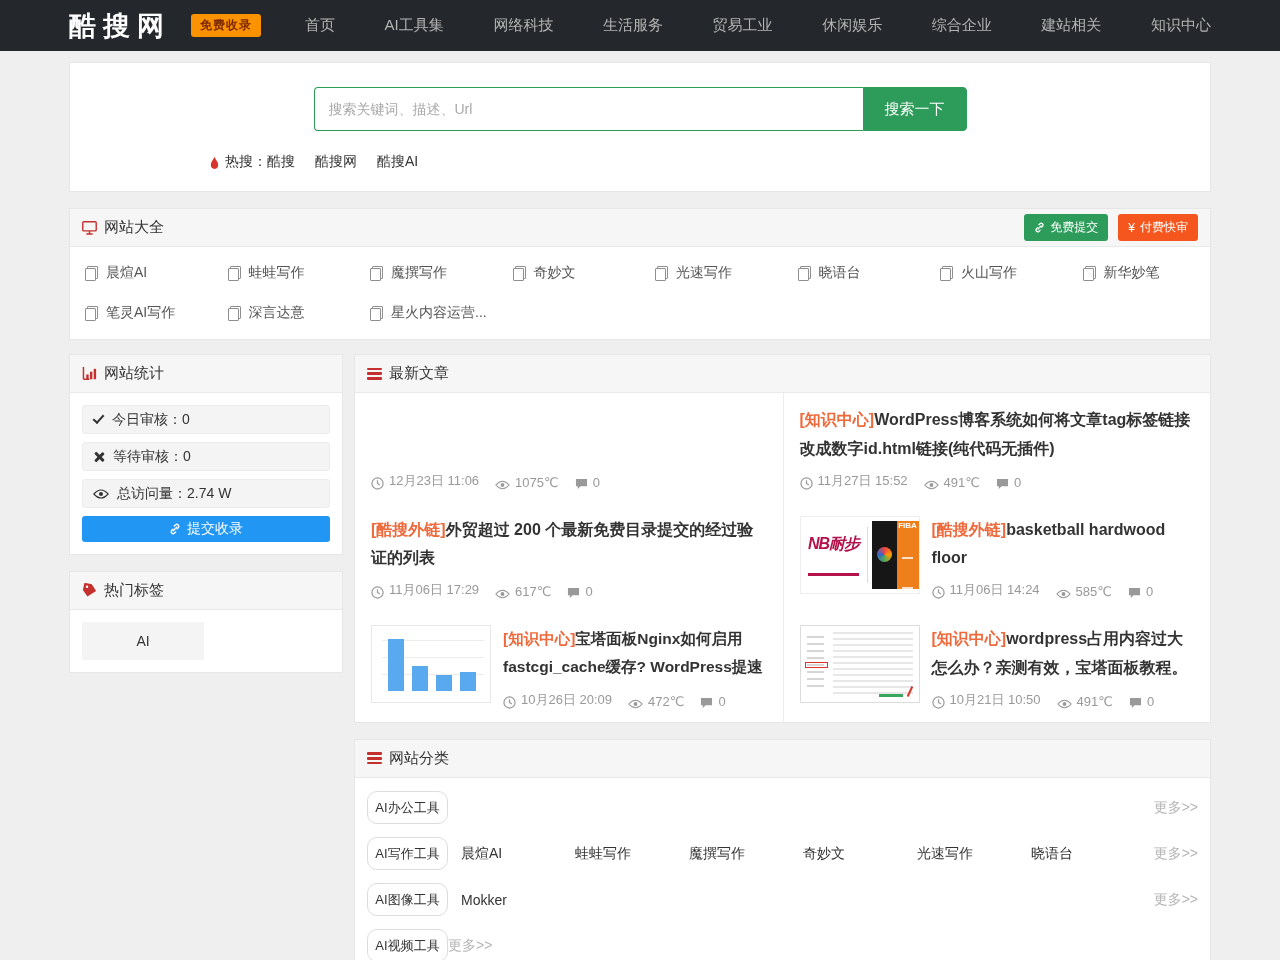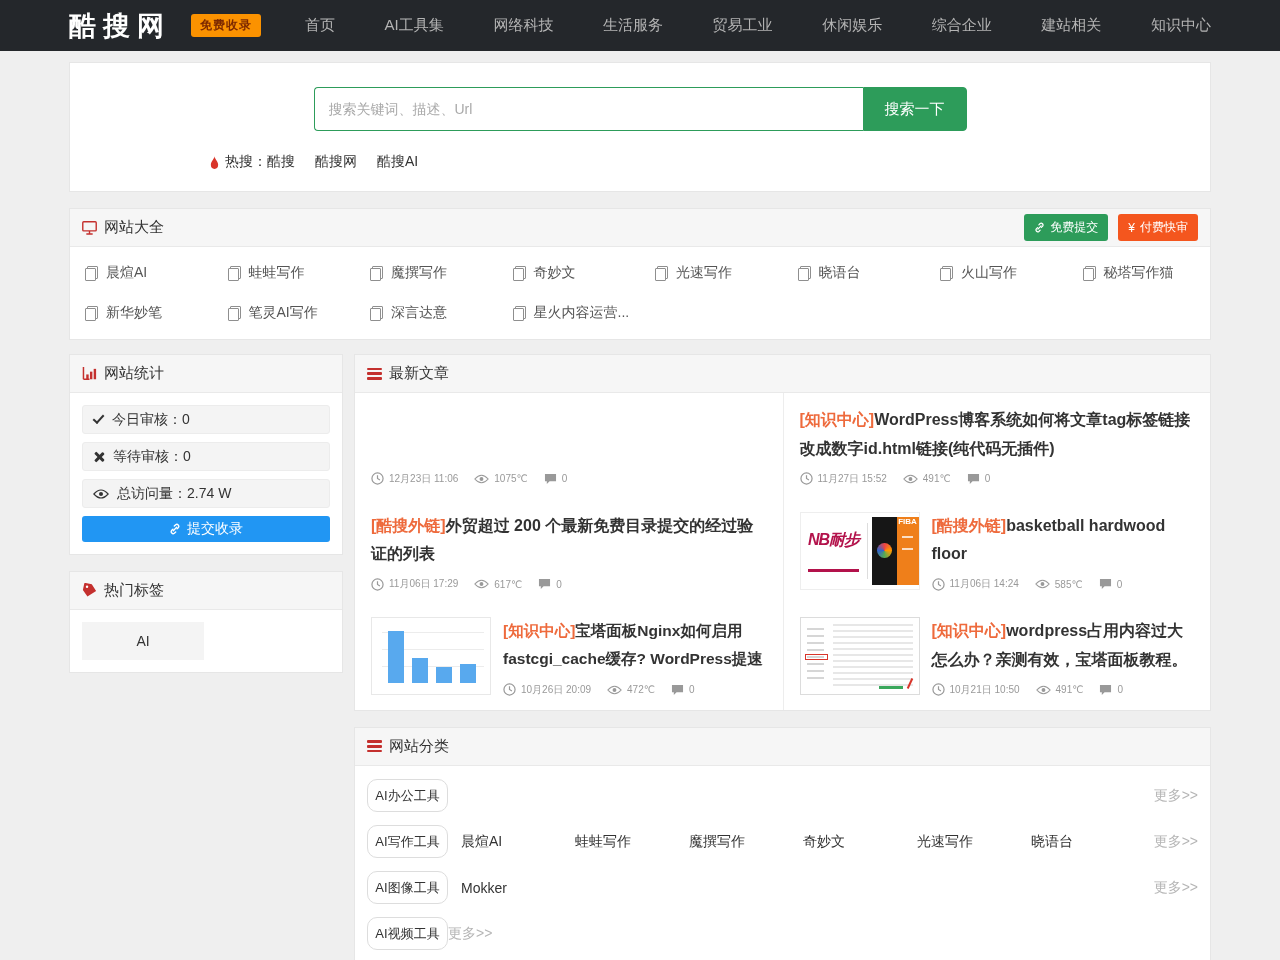--- a/index.html
+++ b/index.html
@@ -66,32 +66,32 @@
   .list-icon { width:15px; height:12px; display:inline-flex; flex-direction:column; justify-content:space-between; }
   .list-icon i { height:2.6px; background:var(--accent-red); display:block; border-radius:1px; }
 
   
   .articles-grid { display:grid; grid-template-columns:1fr 1fr; }
   .article { min-height:97px; padding:13px 16px; display:flex; gap:12px; cursor:pointer; }
   .article.right { border-left:1px solid #ededed; }
   .a-main { flex:1; display:flex; flex-direction:column; }
   .a-title { font-size:16px; font-weight:bold; color:#333; line-height:1.8; }
   .a-title .cat { color:var(--cat-orange); }
-  .a-meta { margin-top:auto; padding-top:8px; display:flex; align-items:center; gap:5px; font-size:10px; color:#999; }
+  .a-meta { margin-top:auto; padding-top:8px; display:flex; align-items:flex-end; gap:5px; font-size:13px; color:#999; }
   .a-meta .gap { width:6px; }
   .thumb { width:120px; height:78px; flex-shrink:0; }
 
   
   .thumb-bb { background:#fff; border:1px solid #eee; display:flex; align-items:stretch; padding:4px 0 4px 4px; }
   .bb-brand { flex:1; display:flex; align-items:center; justify-content:center; color:#b3124b; font-weight:bold; font-style:italic; font-size:16px; letter-spacing:-1px; }
   .bb-brand span { border-bottom:3px solid #b3124b; padding-bottom:18px; }
   .bb-sep { width:1px; background:#ddd; margin:6px 4px; }
   .bb-black { width:25px; background:#161616; display:flex; align-items:center; justify-content:center; }
   .bb-ball { width:15px; height:15px; border-radius:50%; background:conic-gradient(#e44,#f90,#5a5,#36c,#e44); }
-  .bb-orange { width:22px; background:#ef7f1a; color:#fff; display:flex; flex-direction:column; align-items:center; justify-content:flex-start; gap:10px; font-size:8px; font-weight:bold; }
+  .bb-orange { width:22px; background:#ef7f1a; color:#fff; display:flex; flex-direction:column; align-items:center; justify-content:space-between; gap:10px; font-size:8px; font-weight:bold; }
   .bb-orange i { width:11px; height:2px; background:rgba(255,255,255,.75); }
 
   
   .thumb-chart { background:#fff; border:1px solid #e8e8e8; display:flex; align-items:flex-end; gap:8px; padding:8px 10px 11px 16px; position:relative; }
   .thumb-chart::before { content:''; position:absolute; left:10px; right:6px; top:8px; bottom:11px; background:repeating-linear-gradient(to top,transparent 0 16px,#ececec 16px 17px); }
   .thumb-chart .bar { width:16px; background:#58a9ee; position:relative; }
 
   
   .thumb-table { background:#fff; border:1px solid #dcdcdc; position:relative; padding:6px 6px 6px 32px; }
   .thumb-table::before { content:''; position:absolute; left:6px; top:10px; width:17px; height:56px; background:repeating-linear-gradient(#d6d6d6 0 2px,transparent 2px 7px); }
@@ -212,24 +212,20 @@
         <span class="dir-link">
           <span class="copy-icon"></span>
           <span>晓语台</span>
         </span>
 
         <span class="dir-link">
           <span class="copy-icon"></span>
           <span>火山写作</span>
         </span>
 
-        <span class="dir-link">
-          <span class="copy-icon"></span>
-          <span>秘塔写作猫</span>
-        </span>
 
         <span class="dir-link">
           <span class="copy-icon"></span>
           <span>新华妙笔</span>
         </span>
 
         <span class="dir-link">
           <span class="copy-icon"></span>
           <span>笔灵AI写作</span>
         </span>

